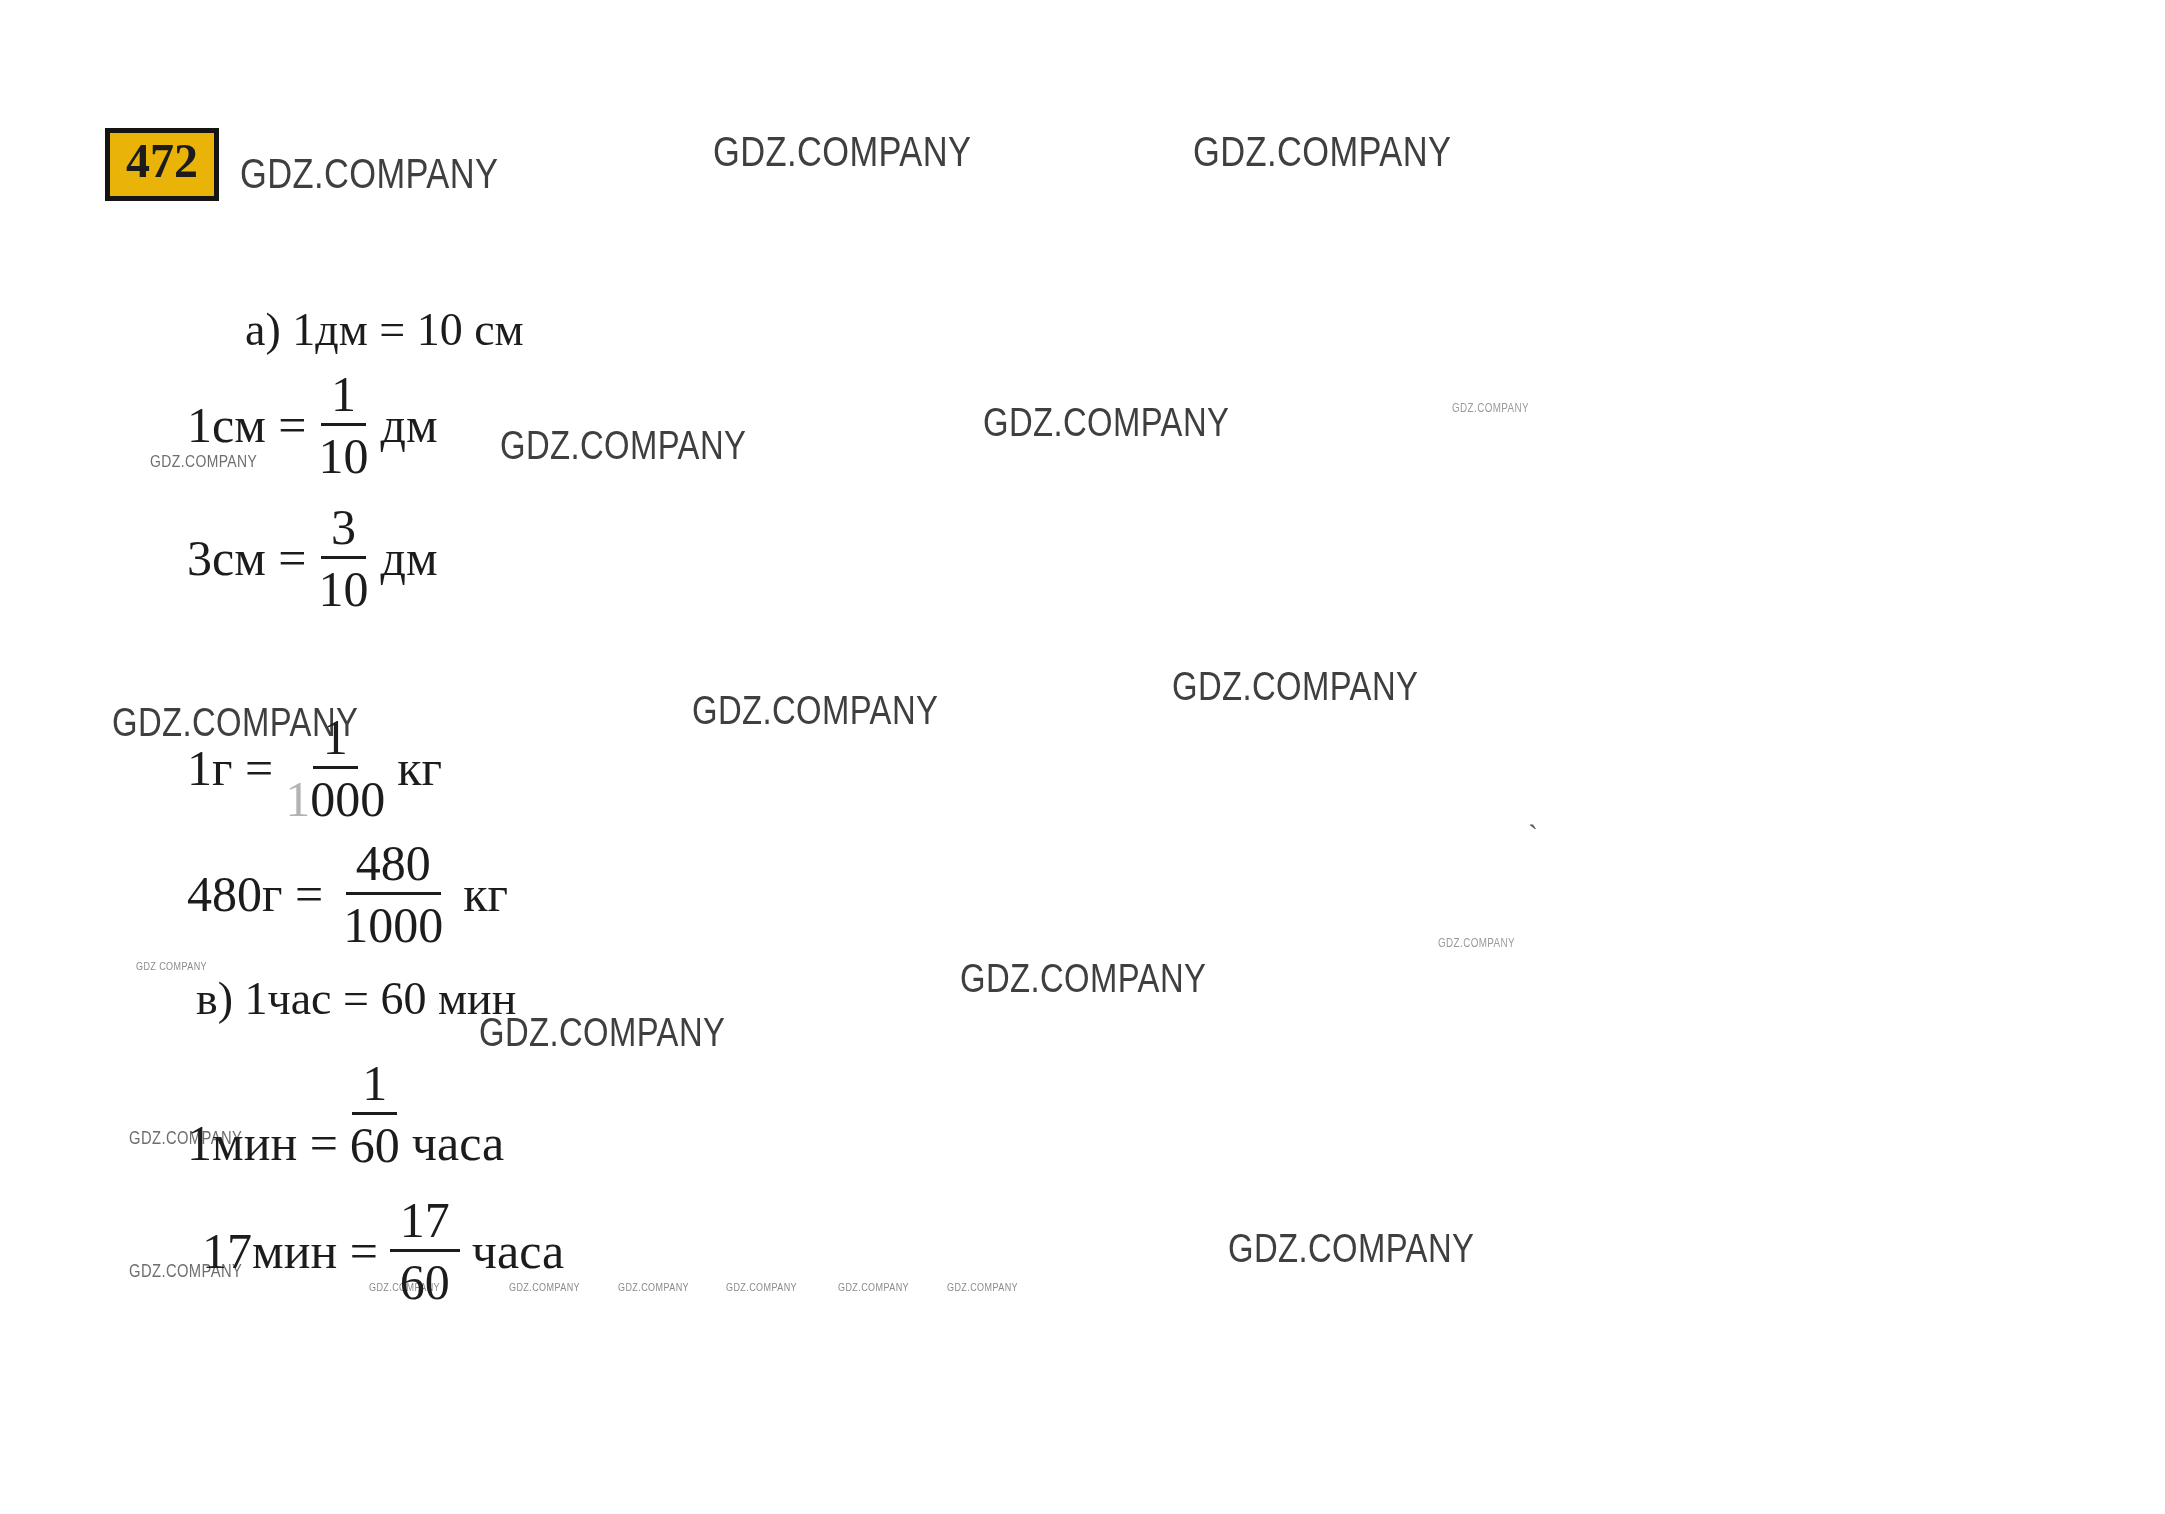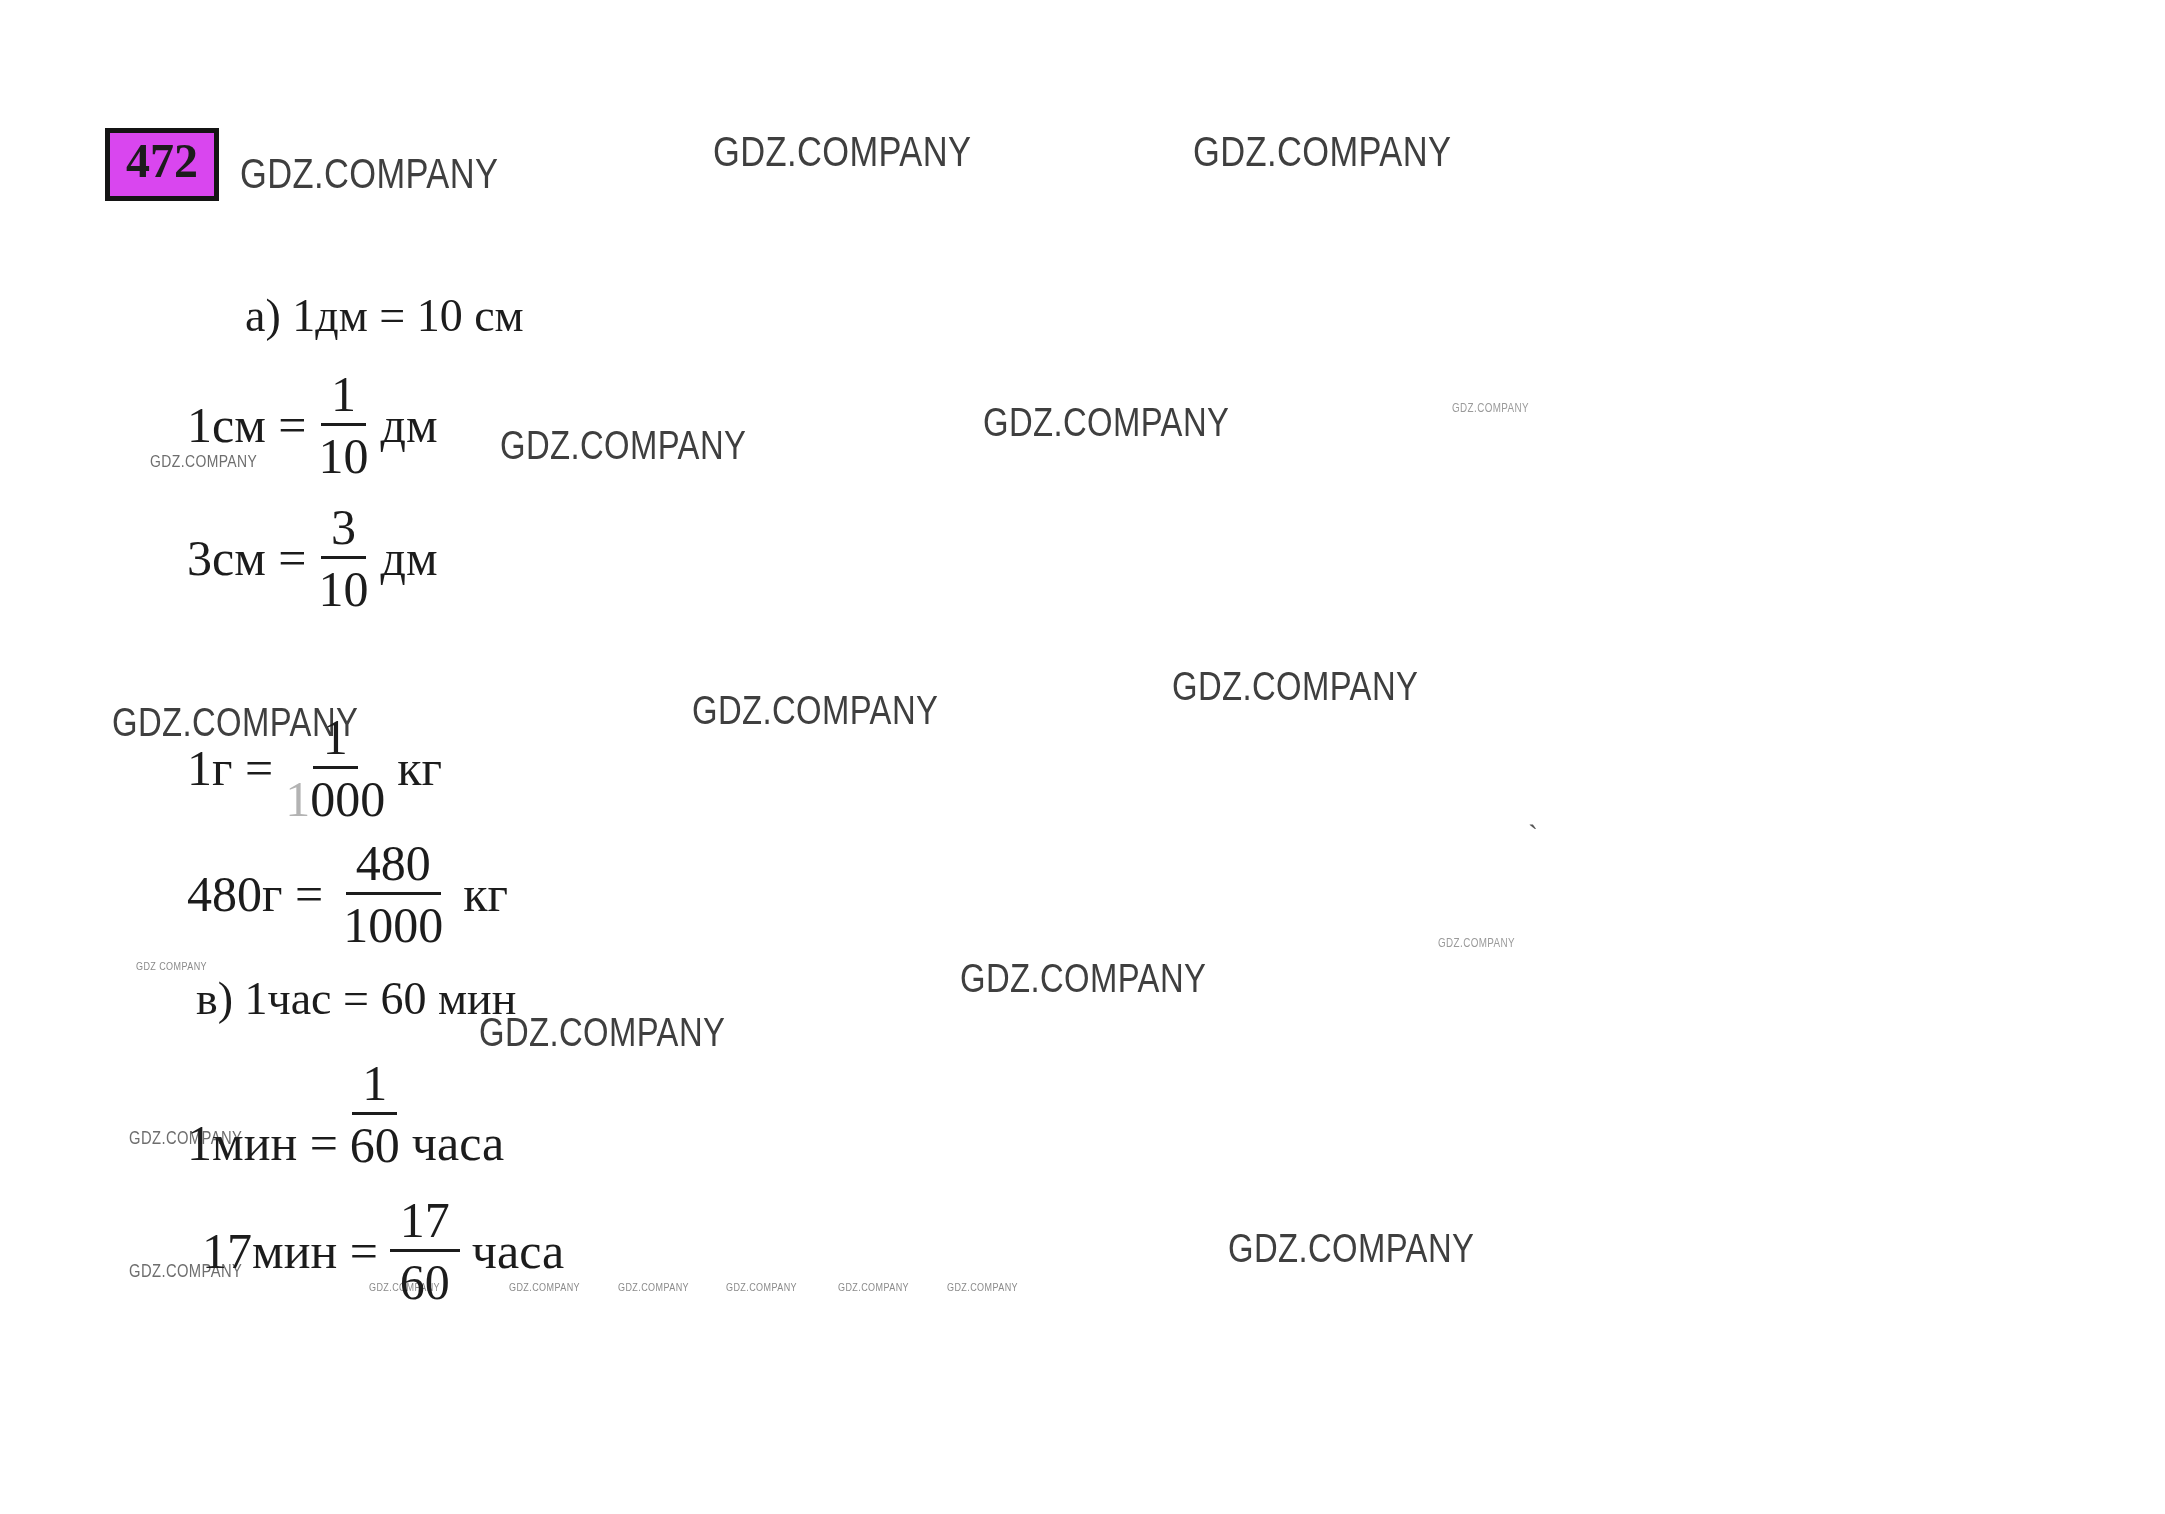--- a/index.html
+++ b/index.html
@@ -24,21 +24,21 @@
     letter-spacing:0.5px;
   }
   .problem-box {
     position:absolute;
     left:105px; top:128px;
     border:5px solid #141414;
     padding:2px 16px 8px 16px;
     font-weight:bold;
     font-size:48px;
     line-height:1.1;
-    background:#d946ef;
+    background:#eab308;
   }
   .mline {
     position:absolute;
     font-size:46px;
     line-height:1.2;
     white-space:nowrap;
   }
   .eq {
     position:absolute;
     display:flex;
@@ -62,21 +62,21 @@
     line-height:1.08;
     padding-top:3px;
     text-align:center;
   }
   .gray { color:#b3b3b3; }
   .artifact {
     position:absolute;
     font-family:"Liberation Serif","DejaVu Serif",serif;
   }
   
-  #line-a1 { left:245px; top:288px;font-family:Liberation Serif, serif; }
+  #line-a1 { left:245px; top:302px;font-family:Liberation Serif, serif; }
   #eq-a2   { left:187px; top:367px; }
   #eq-a3   { left:187px; top:500px; }
   #line-b1 { left:196px; top:635px; }
   #eq-b2   { left:187px; top:710px; }
   #eq-b3   { left:187px; top:836px;gap:20px; }
   #line-v1 { left:196px; top:971px; }
   #eq-v2   { left:187px; top:1056px;align-items:flex-end; }
   #eq-v3   { left:187px; top:1193px;margin-left:15px; }
 </style>
 </head>

